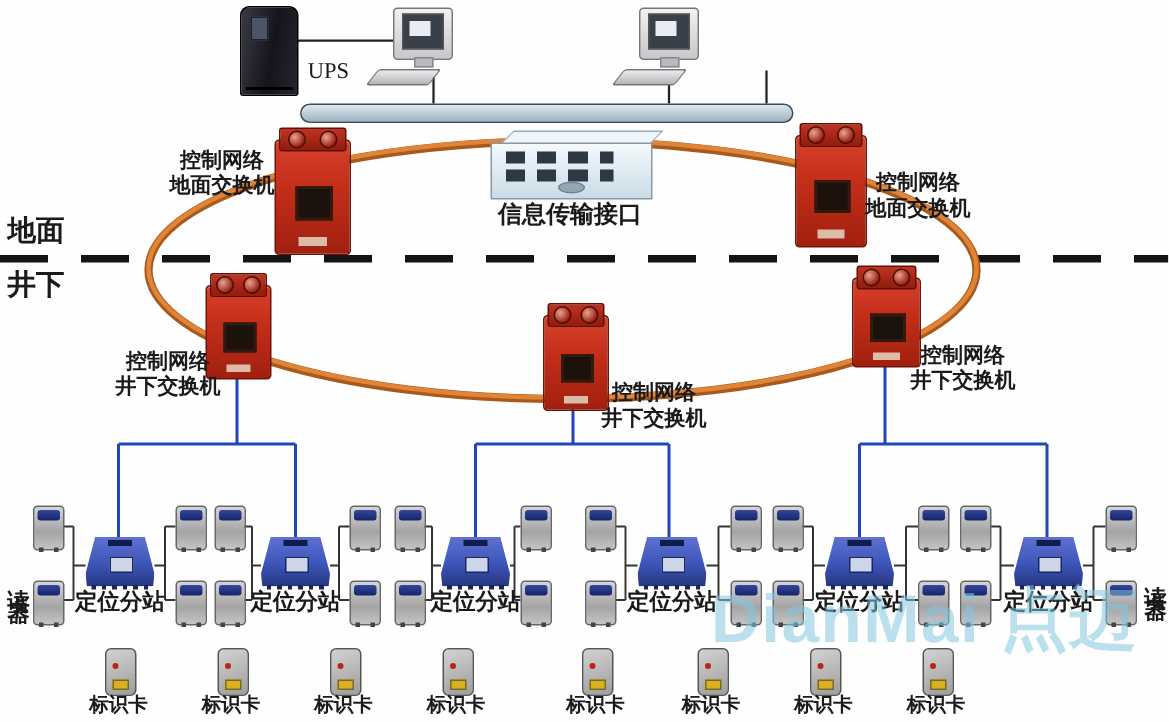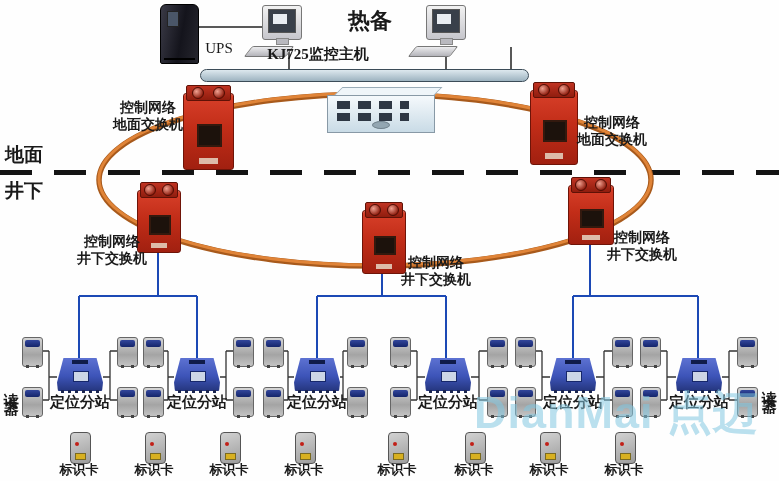--- a/index.html
+++ b/index.html
@@ -128,43 +128,42 @@
   <div class="dev ups"></div>
   <div class="lbl" style="left:198px;top:39px;width:42px;font-size:15px;font-weight:normal">UPS</div>
 
   <div class="dev pc" style="left:248px;top:5px">
     <div class="pc-mon">
         <div class="pc-scr"></div>
       </div>
     <div class="pc-stand"></div>
     <div class="pc-kb"></div>
   </div>
-  <div class="lbl" style="left:256px;top:45px;width:124px;font-size:15px">KJ725监控主机</div>
-
-  <div class="lbl" style="left:340px;top:8px;width:60px;font-size:22px">热备</div>
+
 
   <div class="dev pc" style="left:412px;top:5px">
     <div class="pc-mon">
         <div class="pc-scr"></div>
       </div>
     <div class="pc-stand"></div>
     <div class="pc-kb"></div>
   </div>
 
 
   <div class="dev bus"></div>
 
   <div class="dev iface">
     <div class="iface-top"></div>
     <div class="iface-body">
       <div class="iface-row" style="top:5px"></div>
       <div class="iface-row" style="top:17px"></div>
       <div class="iface-oval"></div>
     </div>
   </div>
+  <div class="lbl" style="left:315px;top:134px;width:130px;font-size:16px">信息传输接口</div>
 
   <div class="dev sw" style="left:183px;top:93px;width:49px;height:75px">
     <div class="sw-top">
         <i></i>
         <i></i>
       </div>
     <div class="sw-scr"></div>
     <div class="sw-tag"></div>
   </div>
   <div class="lbl" style="left:112px;top:99px;width:72px;font-size:14px">

